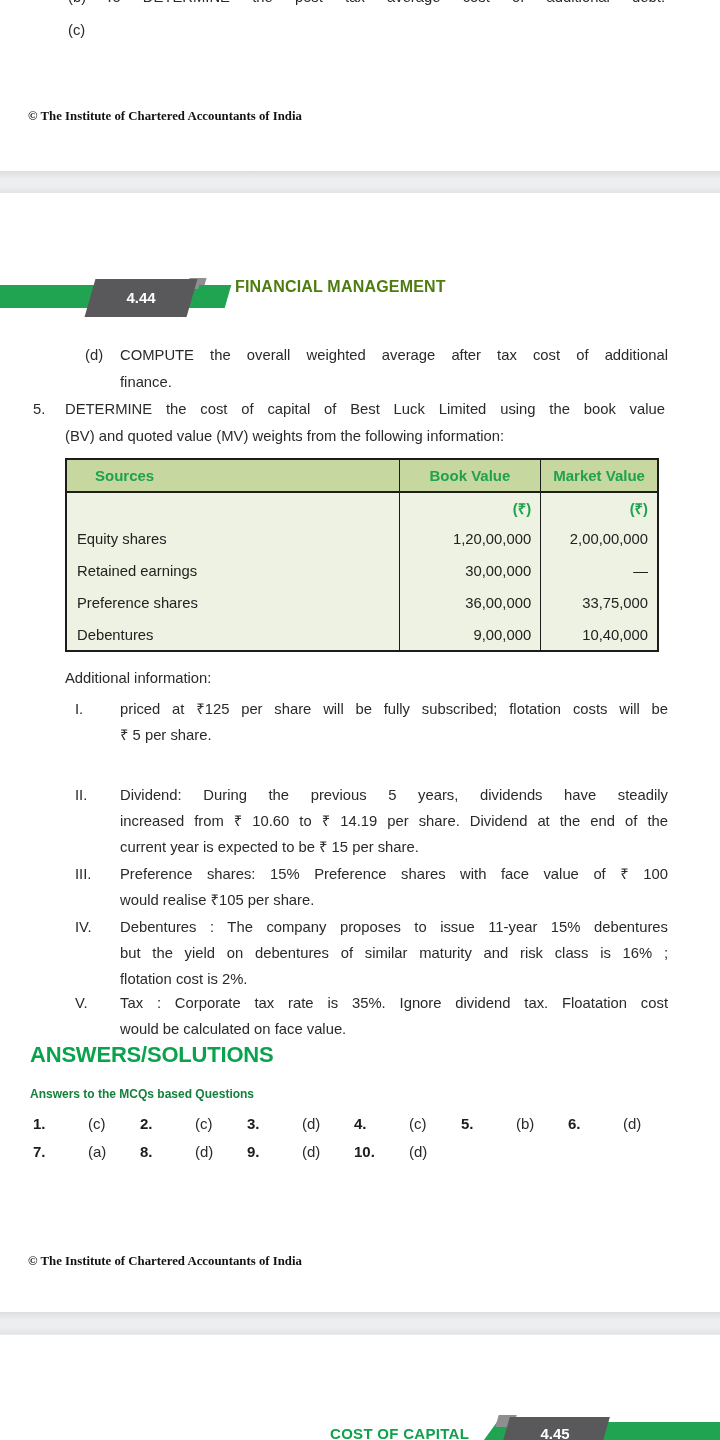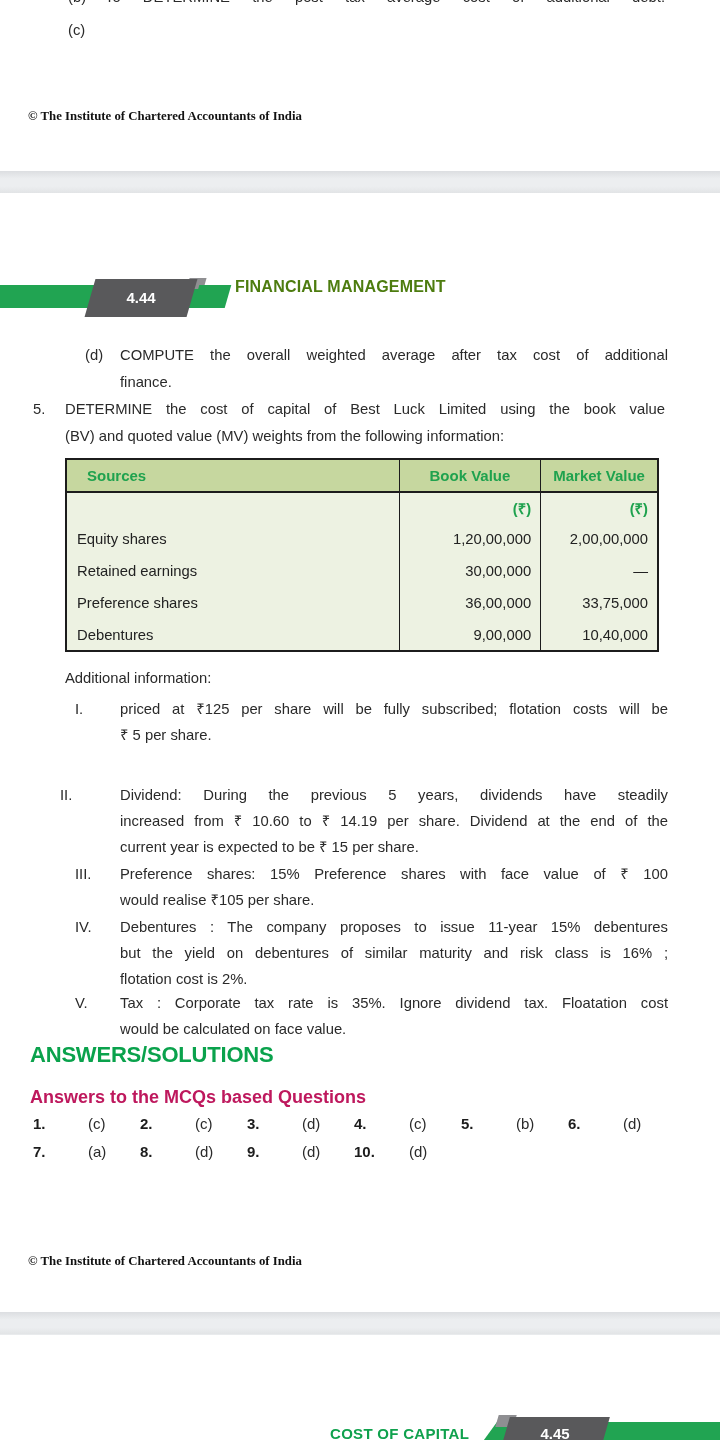--- a/index.html
+++ b/index.html
@@ -60,30 +60,30 @@
     position:absolute; left:65px; top:265px; width:594px;
     border-collapse:collapse; background:#edf2e2;
     font-size:14.8px; color:#222;
   }
   table.bv th, table.bv td { border-left:1.5px solid #1c1c1c; border-right:1.5px solid #1c1c1c; }
   table.bv { border:2px solid #1c1c1c; }
   table.bv thead th {
     background:#c6d79f; color:#1fa24e; font-weight:bold;
     border-bottom:2px solid #1c1c1c; height:33px; font-size:15px;
   }
-  table.bv thead th.src { text-align:left; padding-left:20px; }
+  table.bv thead th.src { text-align:left; padding-left:28px; }
   table.bv td { height:32px; }
   table.bv td.src { text-align:left; padding-left:10px; }
   table.bv td.val { text-align:right; padding-right:9px; }
   table.bv tr.cur td { height:31px; color:#1fa24e; font-weight:bold; }
   .col-s { width:318px; } .col-b { width:135px; } .col-m { width:112px; }
 
   
   .ans-head { position:absolute; left:30px; top:849px; color:#0aa24c; font-weight:bold; font-size:22px; letter-spacing:-0.2px; }
-  .ans-sub  { position:absolute; left:30px; top:894px; color:#be185d; font-weight:bold; font-size:18px; }
+  .ans-sub  { position:absolute; left:30px; top:894px; color:#15803d; font-weight:bold; font-size:12px; }
   .mcq { position:absolute; left:33px; top:917px; font-size:15px; }
   .mcq-row { display:flex; height:27.5px; line-height:27.5px; }
   .mcq-n { width:55px; font-weight:bold; color:#1c1c1c; }
   .mcq-a { width:52px; }
 
   
   .bbar {
     position:absolute; left:481px; top:87px; width:239px; height:22px; background:#21a452;
     clip-path:polygon(16px 0, 100% 0, 100% 100%, 0 100%);
   }
@@ -179,21 +179,21 @@
   </table>
 
   <div class="abs txt" style="left:65px; top:472px;text-align:right;">Additional information:</div>
 
   <div class="abs roman" style="left:75px; top:503px;">I.</div>
   <div class="abs" style="left:120px; top:503px; width:548px;">
     <div class="txt lh26 just">priced at ₹125 per share will be fully subscribed; flotation costs will be</div>
     <div class="txt lh26">₹ 5 per share.</div>
   </div>
 
-  <div class="abs roman" style="left:60px; top:589px;">II.</div>
+  <div class="abs roman" style="left:75px; top:589px;">II.</div>
   <div class="abs" style="left:120px; top:589px; width:548px;">
     <div class="txt lh26 just">Dividend: During the previous 5 years, dividends have steadily</div>
     <div class="txt lh26 just">increased from ₹ 10.60 to ₹ 14.19 per share. Dividend at the end of the</div>
     <div class="txt lh26">current year is expected to be ₹ 15 per share.</div>
   </div>
 
   <div class="abs roman" style="left:75px; top:668px;">III.</div>
   <div class="abs" style="left:120px; top:668px; width:548px;">
     <div class="txt lh26 just">Preference shares: 15% Preference shares with face value of ₹ 100</div>
     <div class="txt lh26">would realise ₹105 per share.</div>

